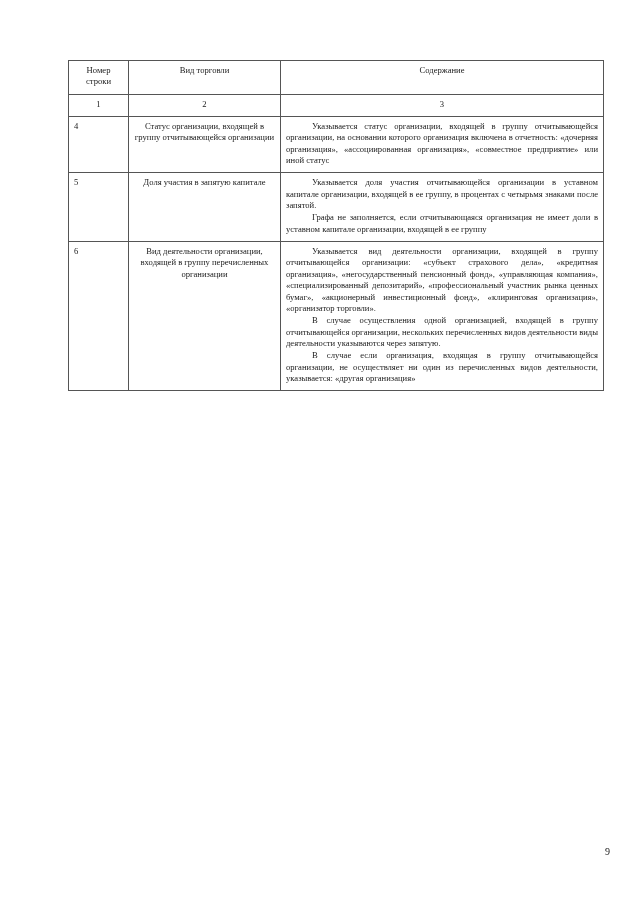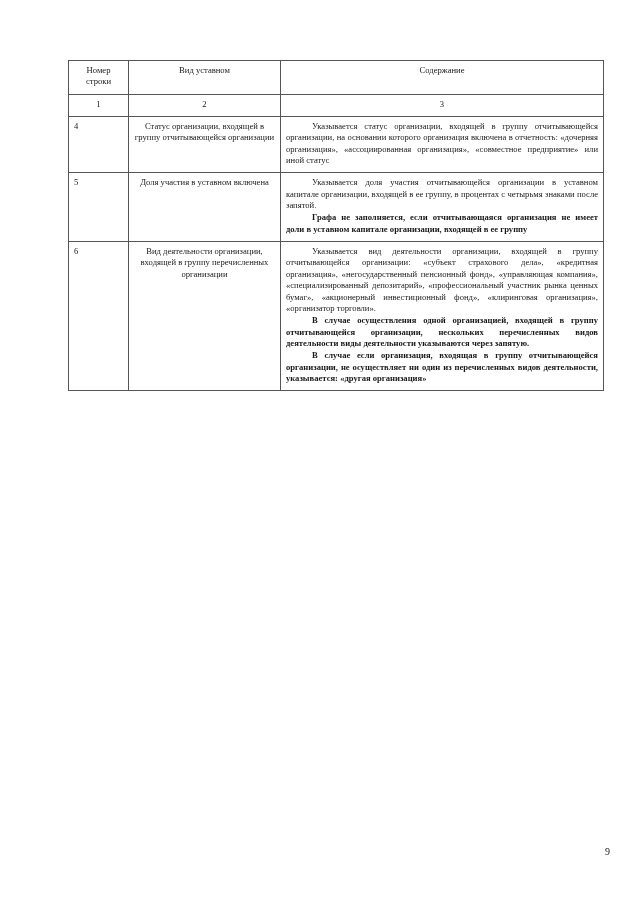--- a/index.html
+++ b/index.html
@@ -70,21 +70,20 @@
     line-height: 1.45;
     hyphens: none;
     margin-left: 48px;
   }
   td.content p {
     margin: 0 0 0 0;
     text-indent: 26px;
   }
   td.content p + p {
     margin-top: 1px;
-    font-weight: bold;
   }
   .page-number {
     position: absolute;
     right: 30px;
     bottom: 48px;
     font-size: 10px;
     font-family: "Liberation Serif", serif;
   }
 </style>
 </head>
@@ -94,40 +93,40 @@
 
   <table class="doc-table">
     <colgroup>
       <col class="c1">
       <col class="c2">
       <col class="c3">
     </colgroup>
     <tbody>
       <tr>
         <td class="head">Номер строки</td>
-        <td class="head">Вид уставном</td>
+        <td class="head">Вид торговли</td>
         <td class="head">Содержание</td>
       </tr>
       <tr>
         <td class="numrow">1</td>
         <td class="numrow">2</td>
         <td class="numrow">3</td>
       </tr>
 
       <tr>
         <td class="rownum">4</td>
         <td class="kind">Статус организации, входящей в группу отчитывающейся организации</td>
         <td class="content">
           <p>Указывается статус организации, входящей в группу отчитывающейся организации, на основании которого организация включена в отчетность: «дочерняя организация», «ассоциированная организация», «совместное предприятие» или иной статус</p>
         </td>
       </tr>
 
       <tr>
         <td class="rownum">5</td>
-        <td class="kind">Доля участия в уставном включена</td>
+        <td class="kind">Доля участия в запятую капитале</td>
         <td class="content">
           <p>Указывается доля участия отчитывающейся организации в уставном капитале организации, входящей в ее группу, в процентах с четырьмя знаками после запятой.</p>
           <p>Графа не заполняется, если отчитывающаяся организация не имеет доли в уставном капитале организации, входящей в ее группу</p>
         </td>
       </tr>
 
       <tr>
         <td class="rownum">6</td>
         <td class="kind">Вид деятельности организации, входящей в группу перечисленных организации</td>
         <td class="content">

